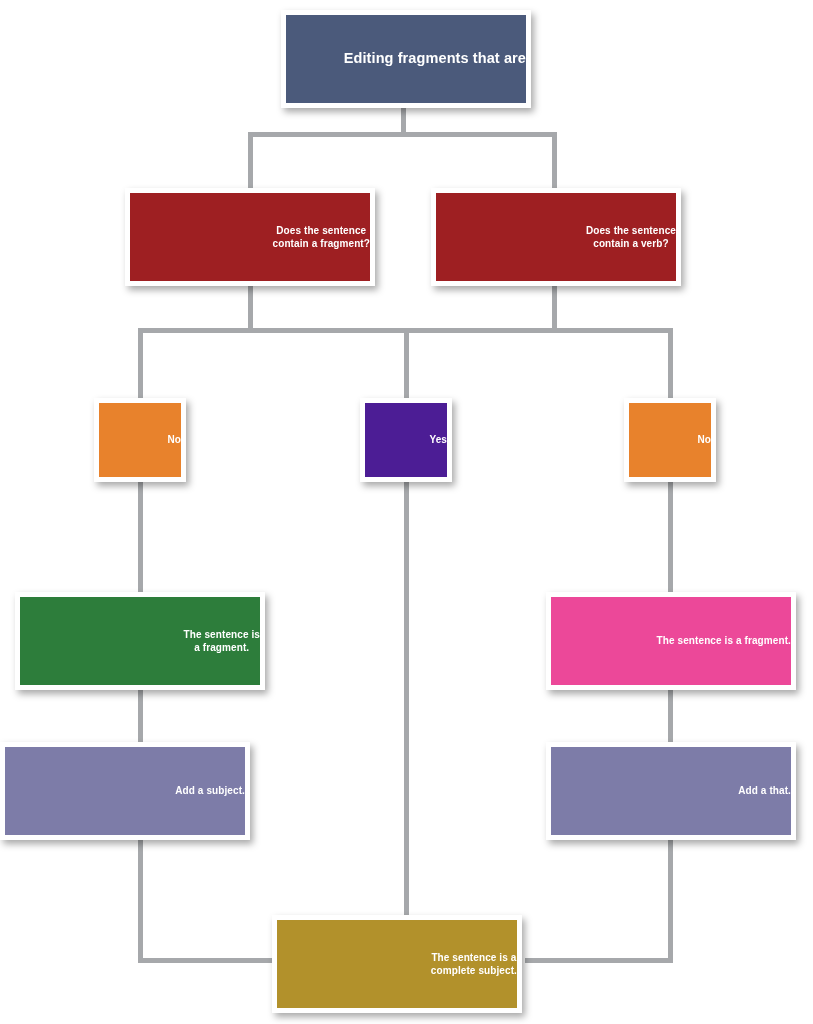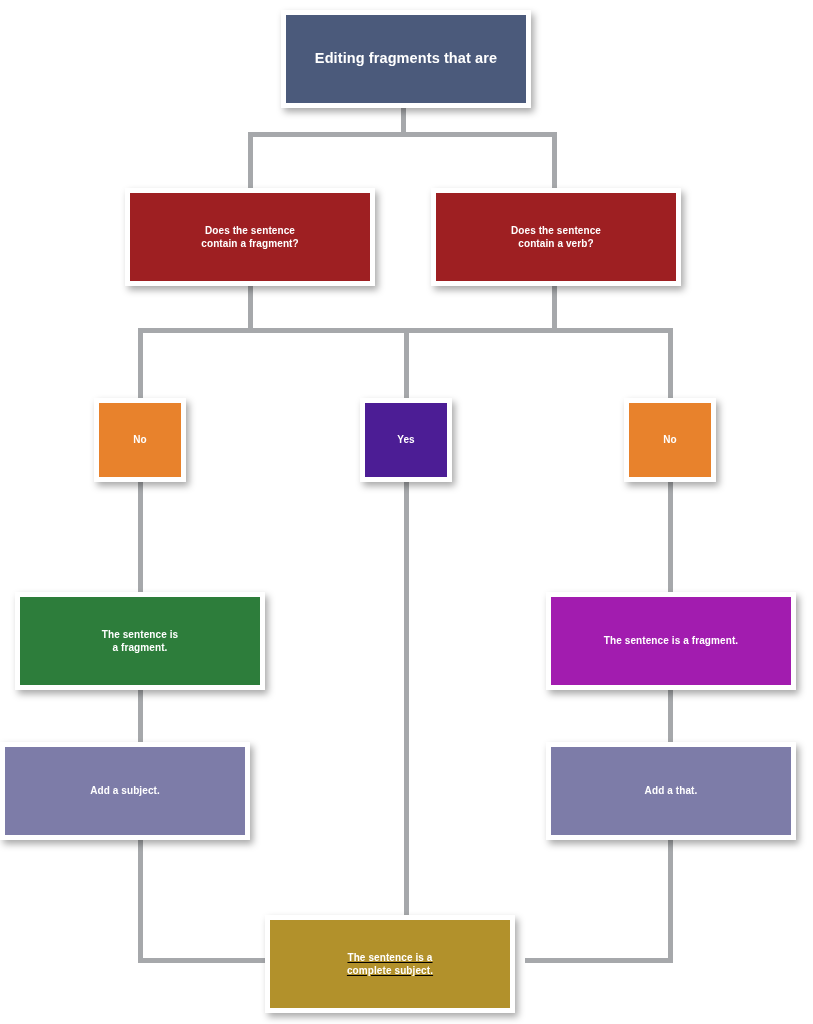--- a/index.html
+++ b/index.html
@@ -35,21 +35,21 @@
     background: #ffffff;
     padding: 5px;
     box-shadow: 3px 4px 7px rgba(0,0,0,0.34);
   }
   .node .inner {
     width: 100%;
     height: 100%;
     box-sizing: border-box;
     display: flex;
     align-items: center;
-    justify-content: center;
+    justify-content: flex-end;
     text-align: center;
     color: #ffffff;
     font-weight: bold;
     line-height: 1.35;
     letter-spacing: 0.1px;
   }
   .node .inner span { display: block; }
 
   .size-wide  { width: 250px; height: 98px; }
   .size-small { width: 92px;  height: 84px; }
@@ -135,38 +135,38 @@
   <div class="node size-wide" style="left:15px; top:592px;">
     <div class="inner fs-13" style="background:#2d7d3b;">
       <div>
         <span>The sentence is</span>
         <span>a fragment.</span>
       </div>
     </div>
   </div>
 
   <div class="node size-wide" style="left:546px; top:592px;">
-    <div class="inner fs-13" style="background:#a21caf;">
+    <div class="inner fs-13" style="background:#ec4899;">
       <span>The sentence is a fragment.</span>
     </div>
   </div>
 
   <div class="node size-wide" style="left:0; top:742px;">
     <div class="inner fs-13" style="background:#7d7ca8;">
       <span>Add a subject.</span>
     </div>
   </div>
 
   <div class="node size-wide" style="left:546px; top:742px;">
     <div class="inner fs-13" style="background:#7d7ca8;">
       <span>Add a that.</span>
     </div>
   </div>
 
-  <div class="node size-wide" style="left:265px; top:915px;text-decoration:underline;">
+  <div class="node size-wide" style="left:272px; top:915px;">
     <div class="inner fs-13" style="background:#b2912b;">
       <div>
         <span>The sentence is a</span>
         <span>complete subject.</span>
       </div>
     </div>
   </div>
 
 </div>
 

